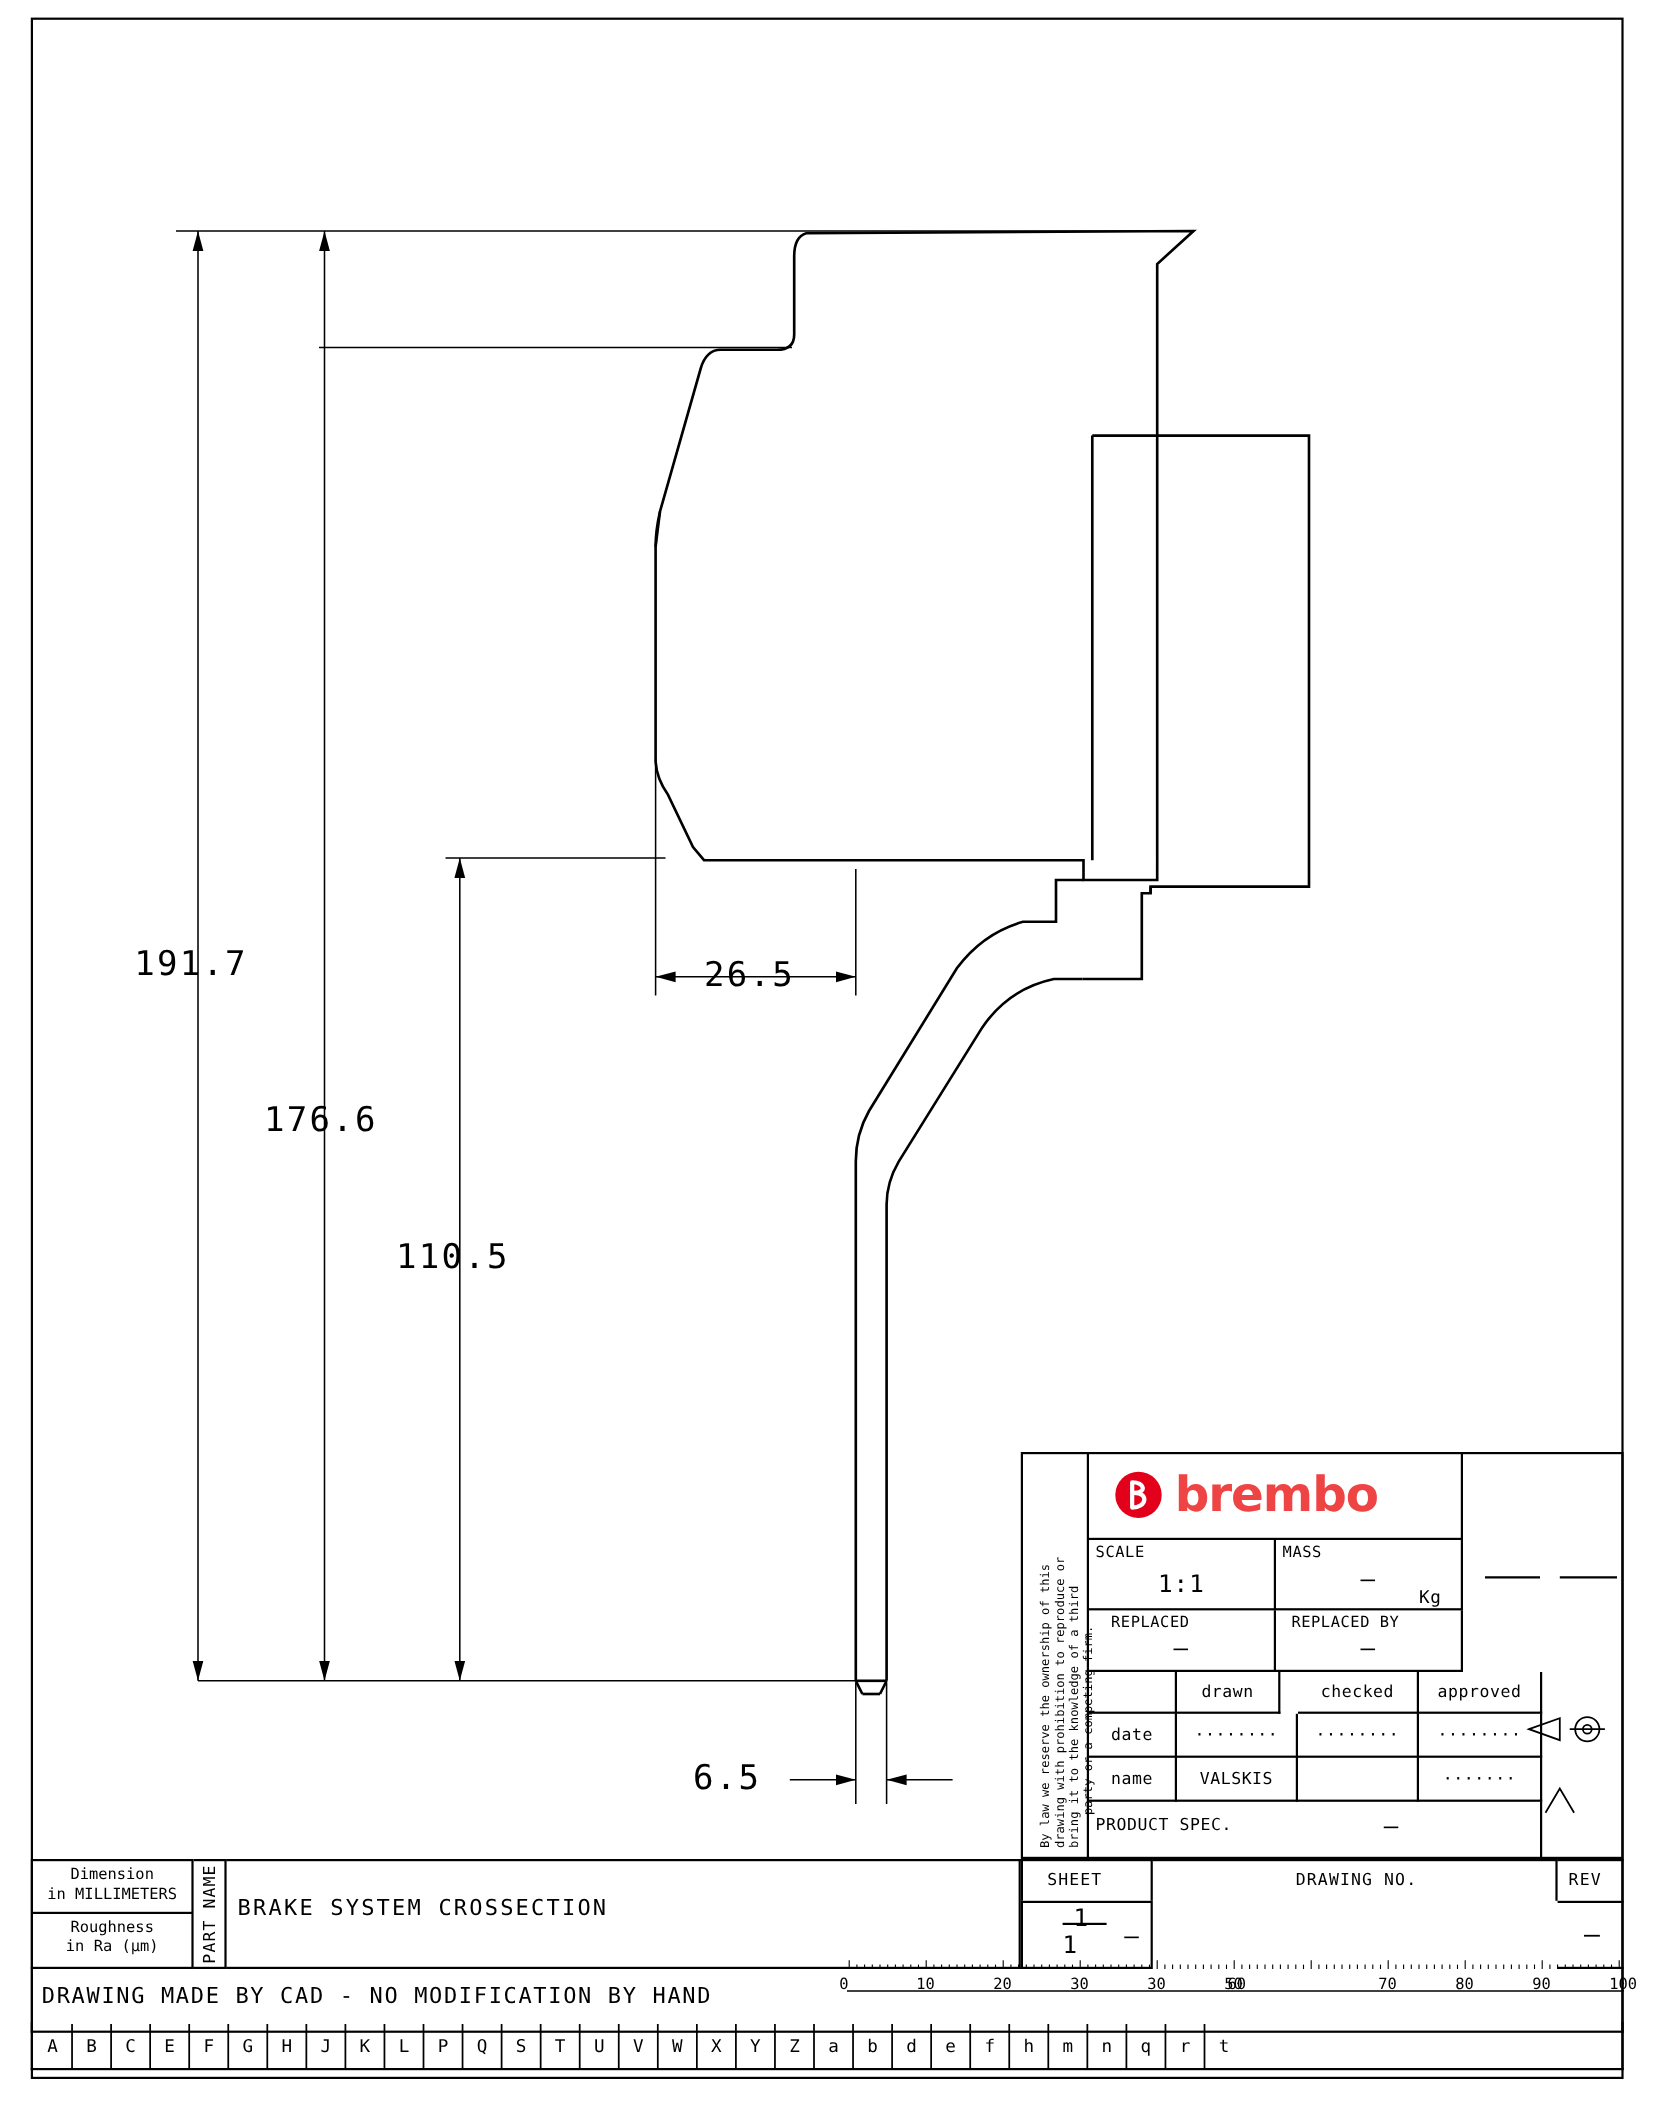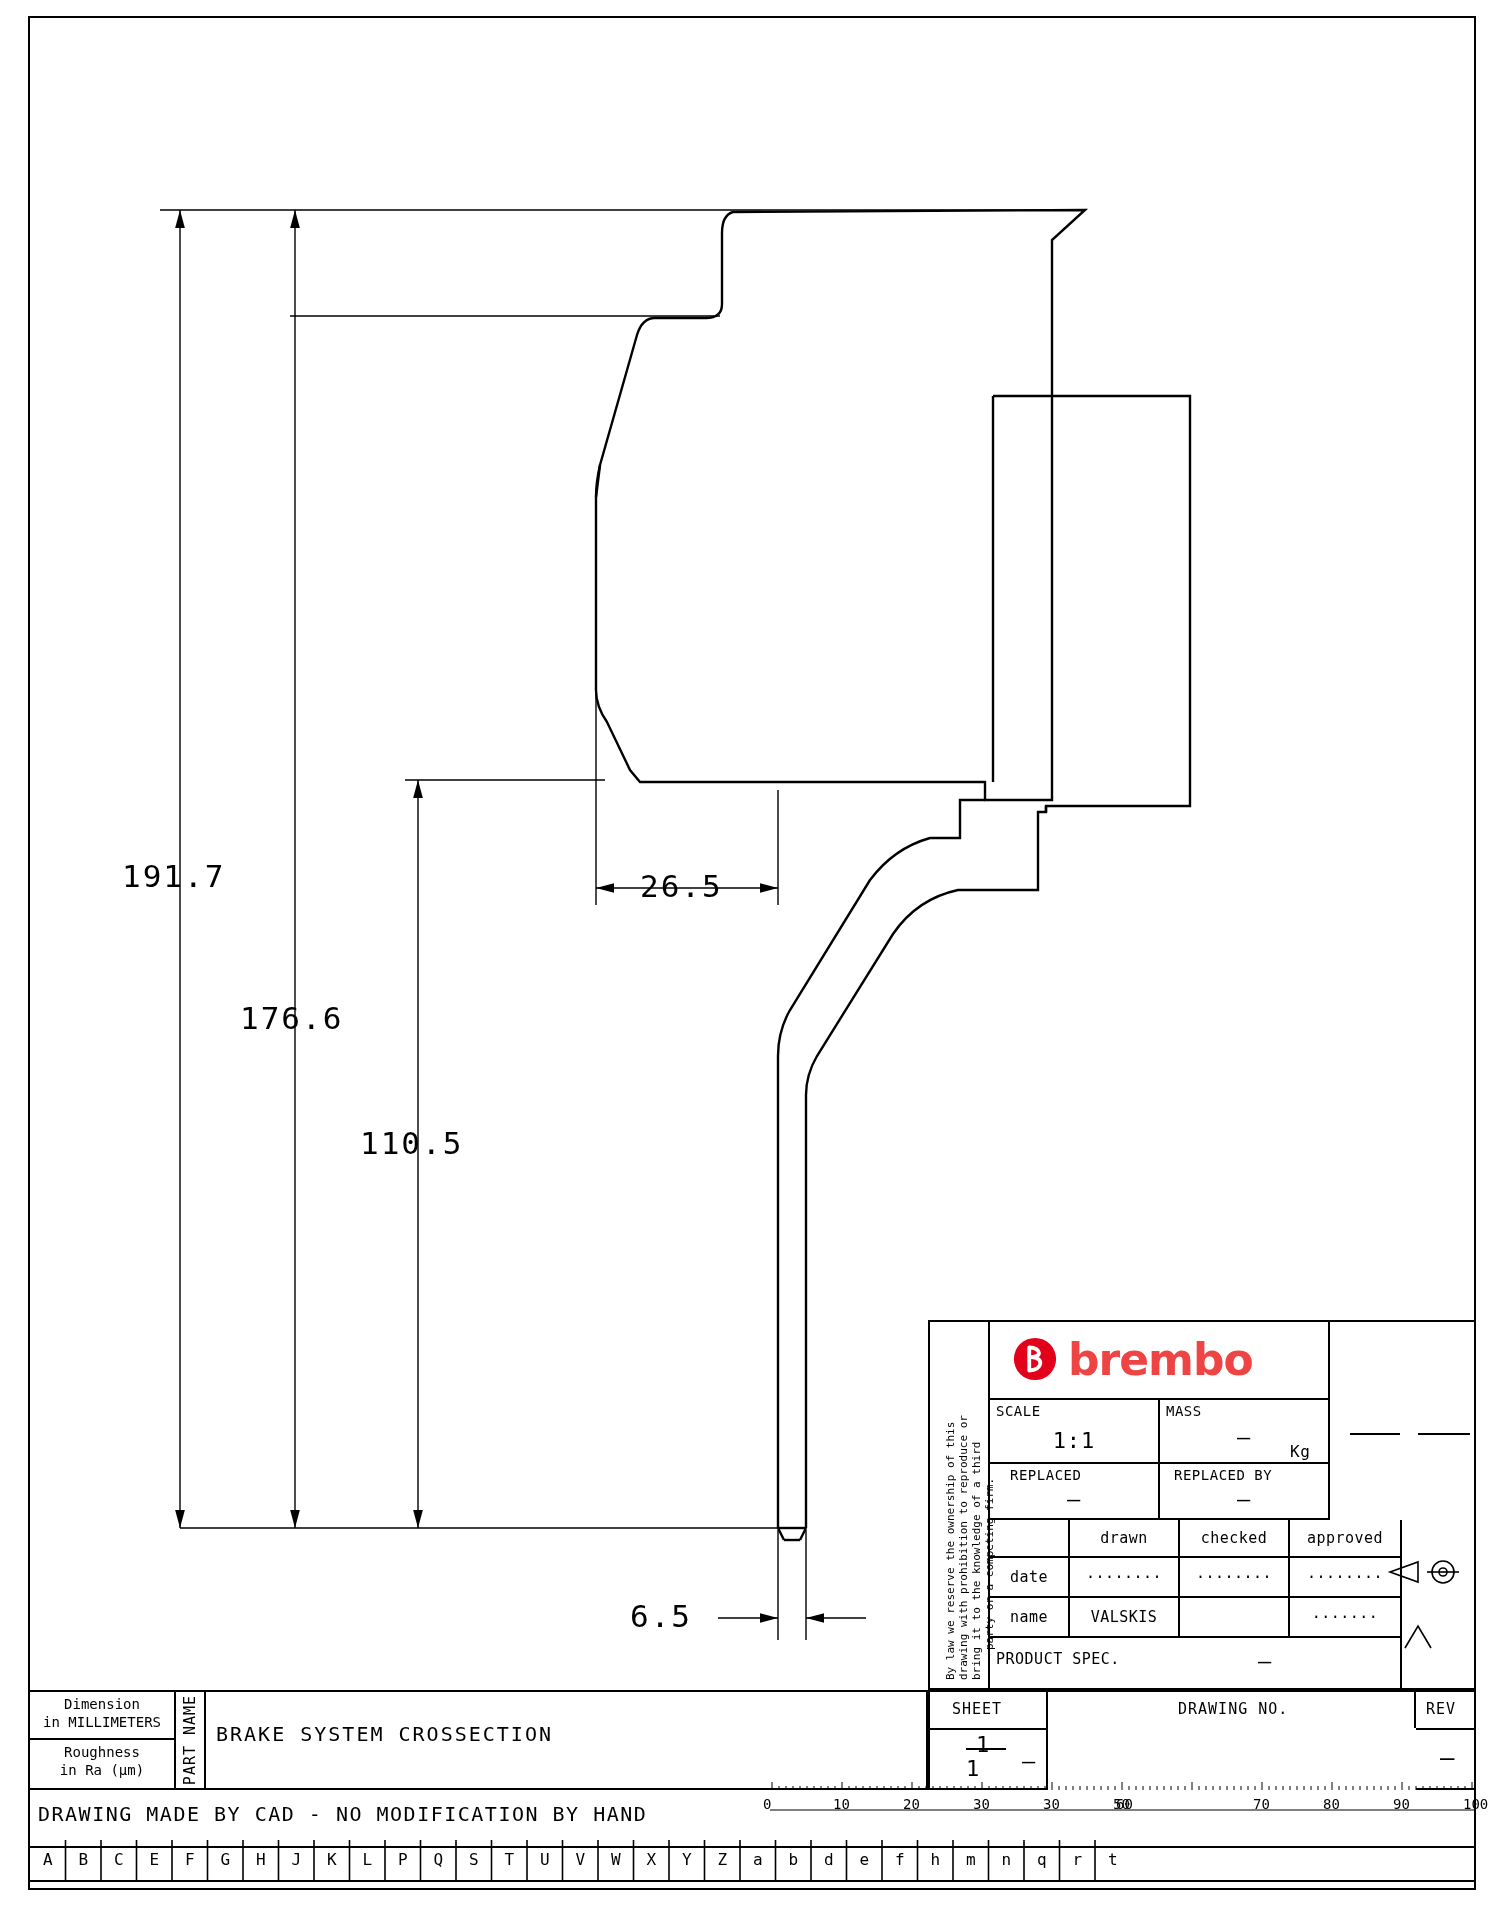--- a/index.html
+++ b/index.html
@@ -304,21 +304,21 @@
   <div class="cell" style="left:990px; top:1464px; width:170px; height:56px;">
     <span class="lab" style="left:20px;">REPLACED</span>
     <span class="val" style="top:22px;">–</span>
   </div>
   <div class="cell" style="left:1160px; top:1464px; width:170px; height:56px;">
     <span class="lab" style="left:14px;">REPLACED BY</span>
     <span class="val" style="top:22px;">–</span>
   </div>
 
   <div class="cell" style="left:990px; top:1520px; width:80px; height:38px;"></div>
-  <div class="cell center" style="left:1070px; top:1520px; width:110px; height:38px;">
+  <div class="cell center" style="left:1070px; top:1520px; width:94px; height:38px;">
     <span class="smalllabel">drawn</span>
   </div>
   <div class="cell center" style="left:1180px; top:1520px; width:110px; height:38px;">
     <span class="smalllabel">checked</span>
   </div>
   <div class="cell center" style="left:1290px; top:1520px; width:112px; height:38px;">
     <span class="smalllabel">approved</span>
   </div>
 
   <div class="cell center" style="left:990px; top:1558px; width:80px; height:40px;">

